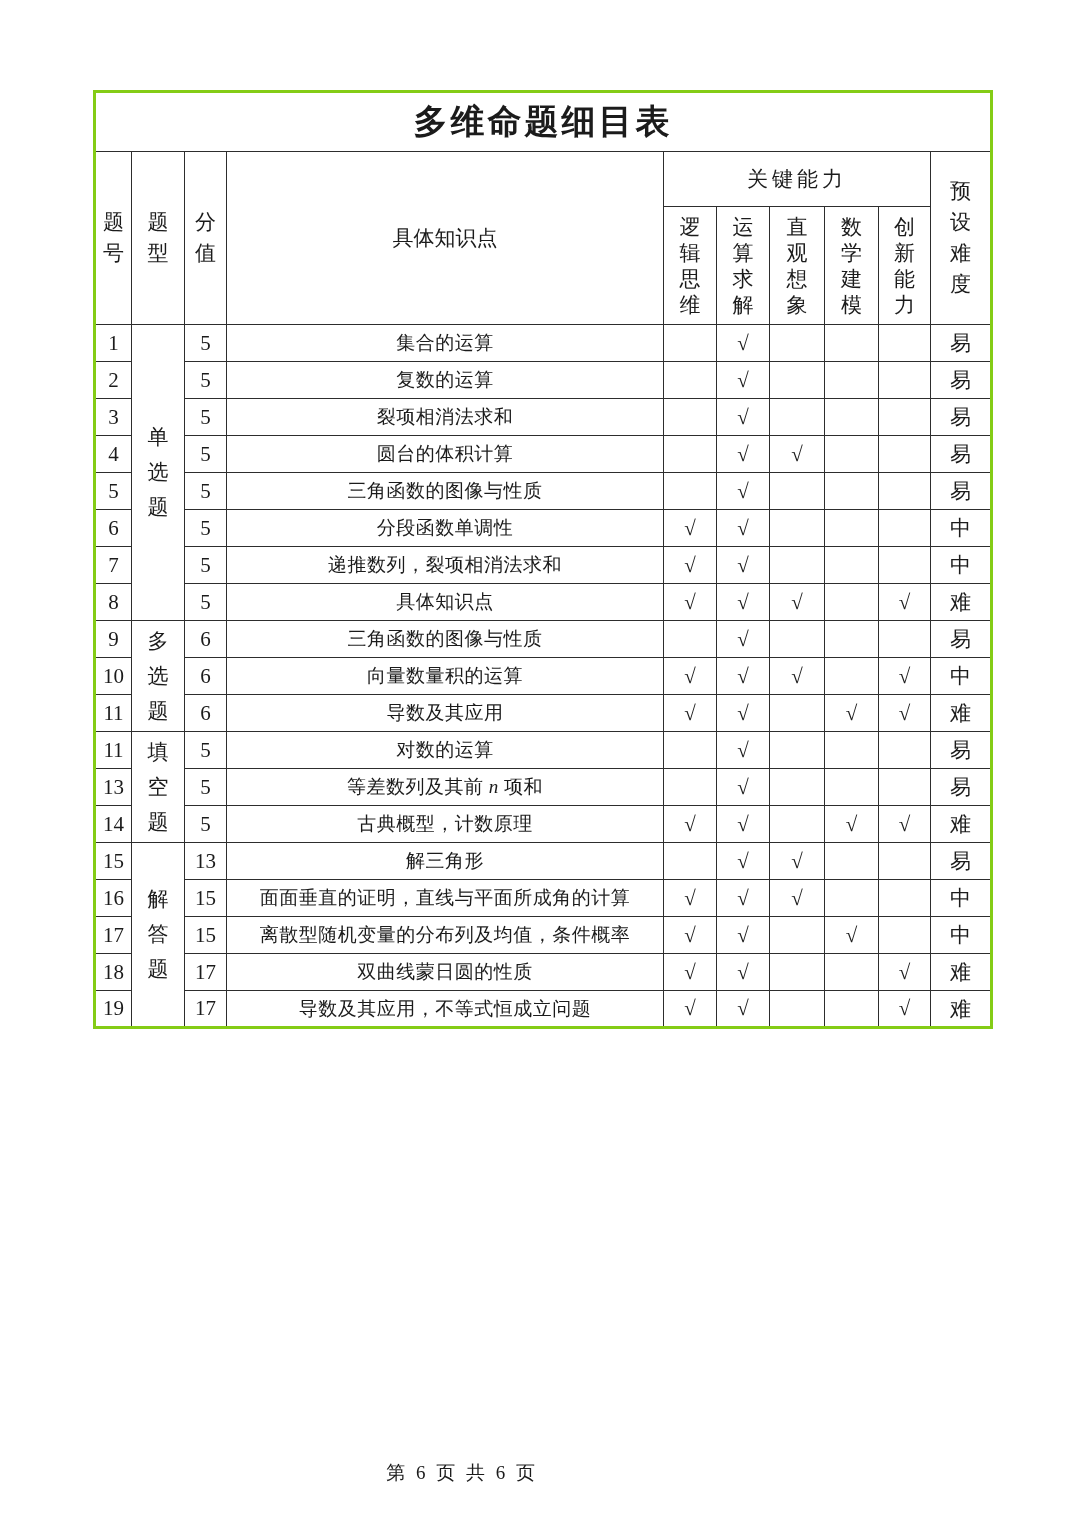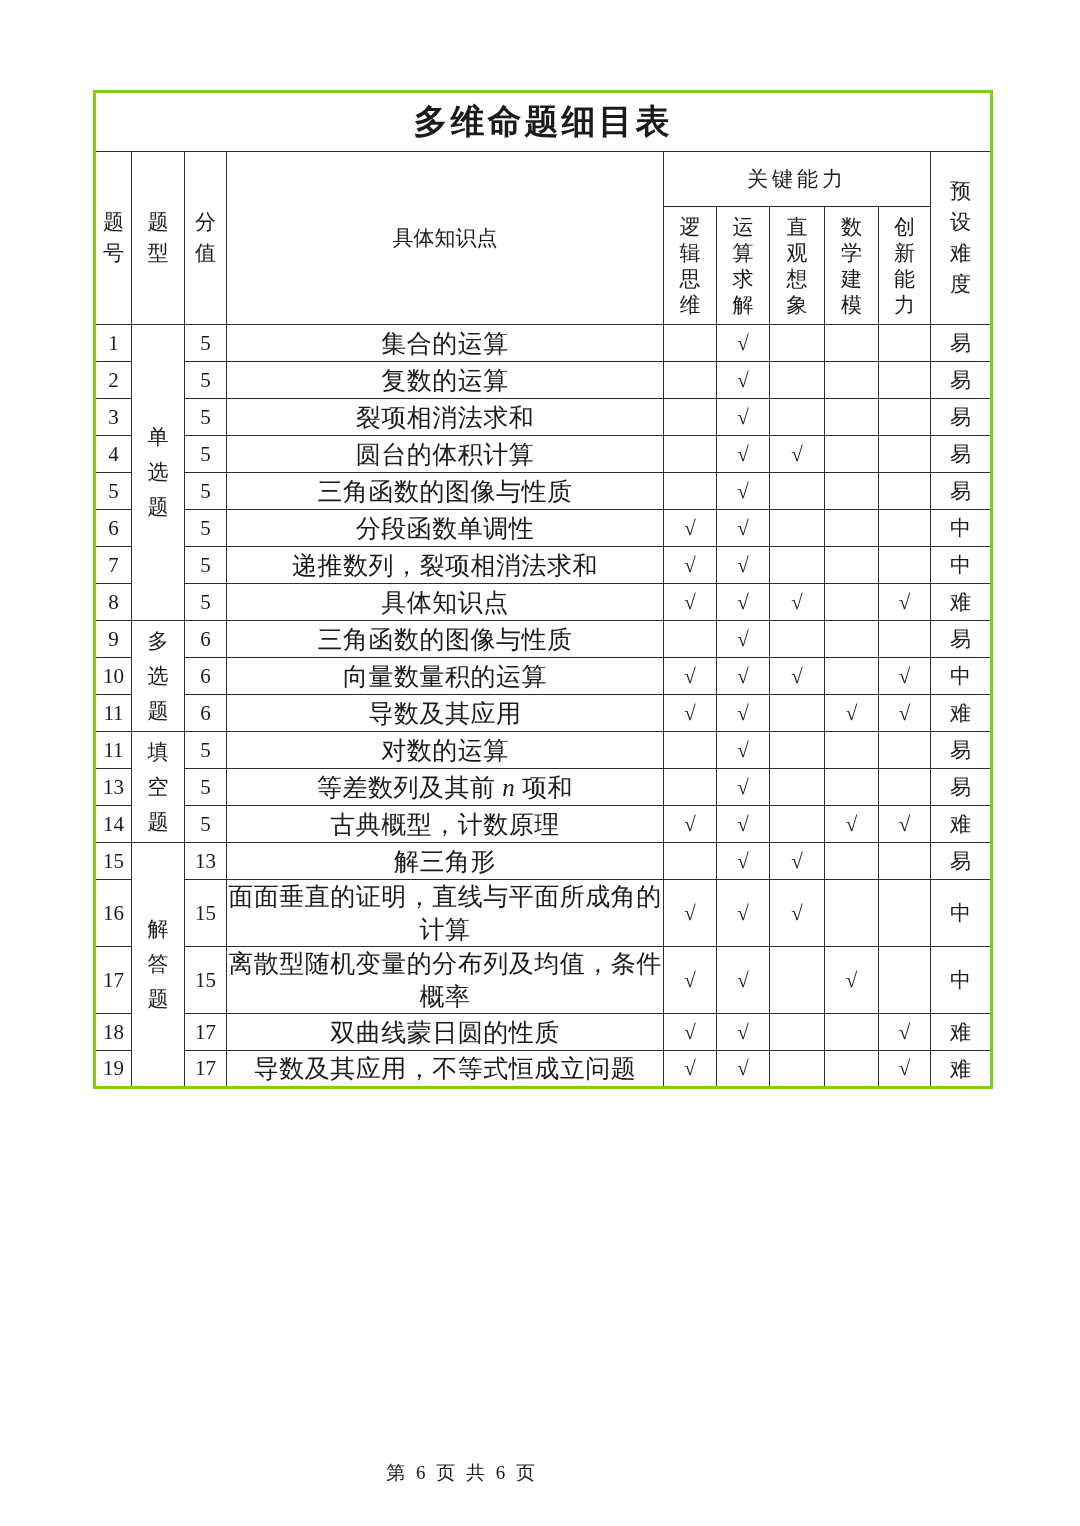--- a/index.html
+++ b/index.html
@@ -37,21 +37,21 @@
   .hr2 td { height: 118px; font-size: 21px; }
   .hcell { font-size: 21px; }
   .key-ability { letter-spacing: 4px; }
   .vt { white-space: pre-line; }
   .vt-2 { line-height: 31px; }      
   .vt-4 { line-height: 26px; }      
   .vt-diff { line-height: 31px; }   
   tbody.data td { height: 37px; font-size: 21px; }
   tbody.data .c-type { white-space: pre-line; line-height: 35px; font-size: 21px; }
   tbody.data .c-no, tbody.data .c-score { font-size: 21px; }
-  tbody.data .c-know { font-size: 25px; letter-spacing: 0.5px; }
+  tbody.data .c-know { font-size: 19px; letter-spacing: 0.5px; }
   tbody.data .c-abil { font-size: 21px; }
   tbody.data .c-diff { font-size: 21px; }
   tbody.data .c-know i { font-family: "Liberation Serif", serif; font-style: italic; }
   .page-footer {
     position: absolute;
     left: 0; top: 1460px;
     width: 924px;
     text-align: center;
     font-size: 19px;
     letter-spacing: 3px;

